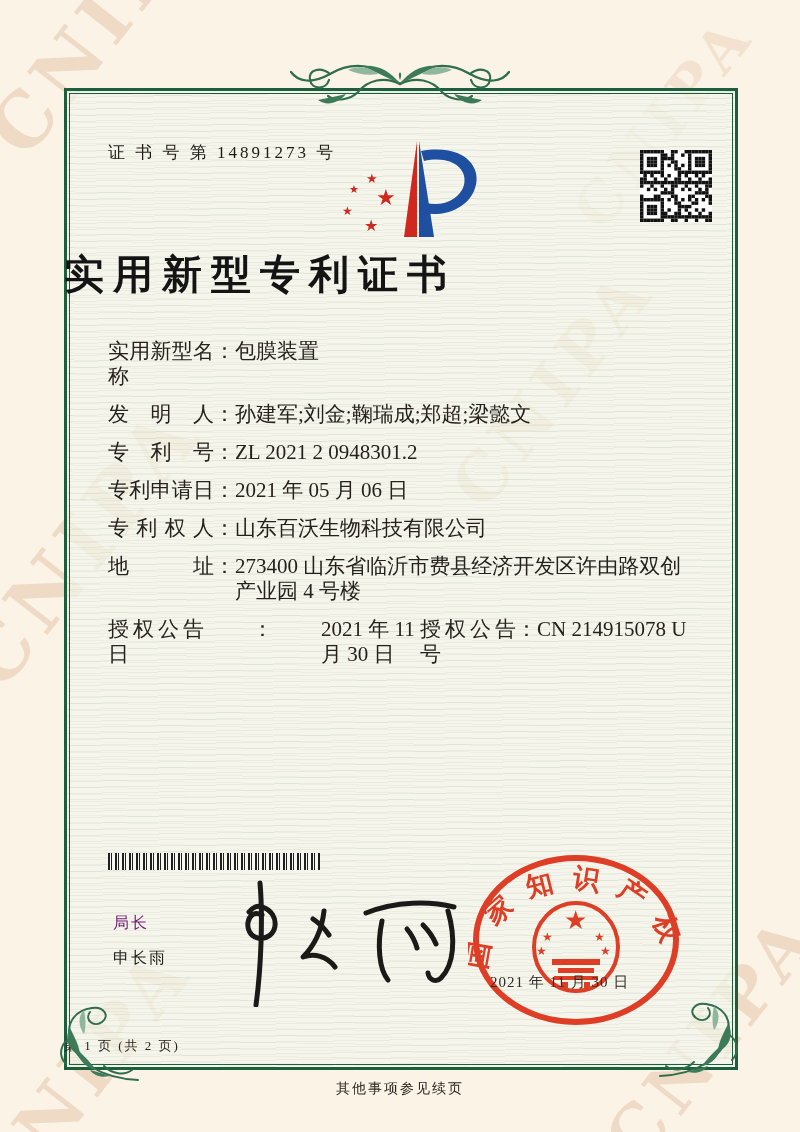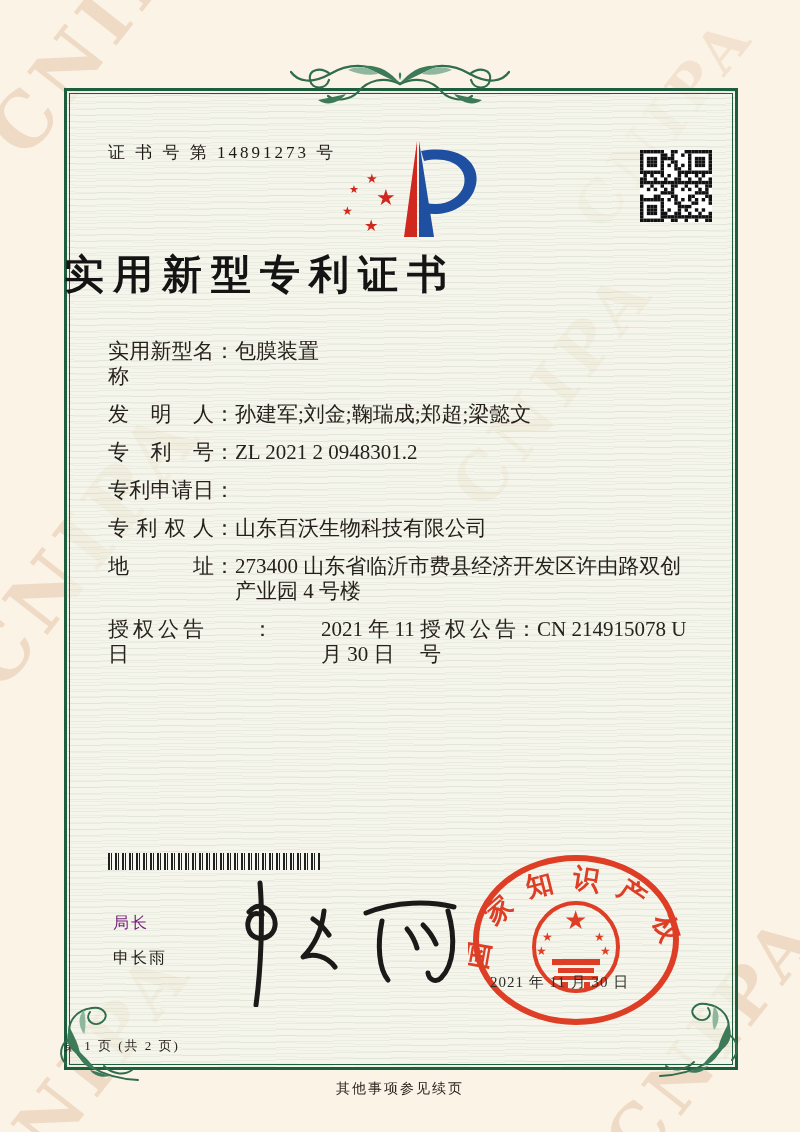--- a/index.html
+++ b/index.html
@@ -431,20 +431,21 @@
         <span class="fvalue">孙建军;刘金;鞠瑞成;郑超;梁懿文</span>
     </div>
     <div class="frow">
       <span class="flabel">专利号</span>
         <span class="fcolon">：</span>
         <span class="fvalue">ZL 2021 2 0948301.2</span>
     </div>
     <div class="frow">
       <span class="flabel">专利申请日</span>
         <span class="fcolon">：</span>
+        <span class="fvalue">2021 年 05 月 06 日</span>
     </div>
     <div class="frow">
       <span class="flabel">专利权人</span>
         <span class="fcolon">：</span>
         <span class="fvalue">山东百沃生物科技有限公司</span>
     </div>
     <div class="frow">
       <span class="flabel">地址</span>
         <span class="fcolon">：</span>
         <span class="fvalue">273400  山东省临沂市费县经济开发区许由路双创产业园 4 号楼</span>

